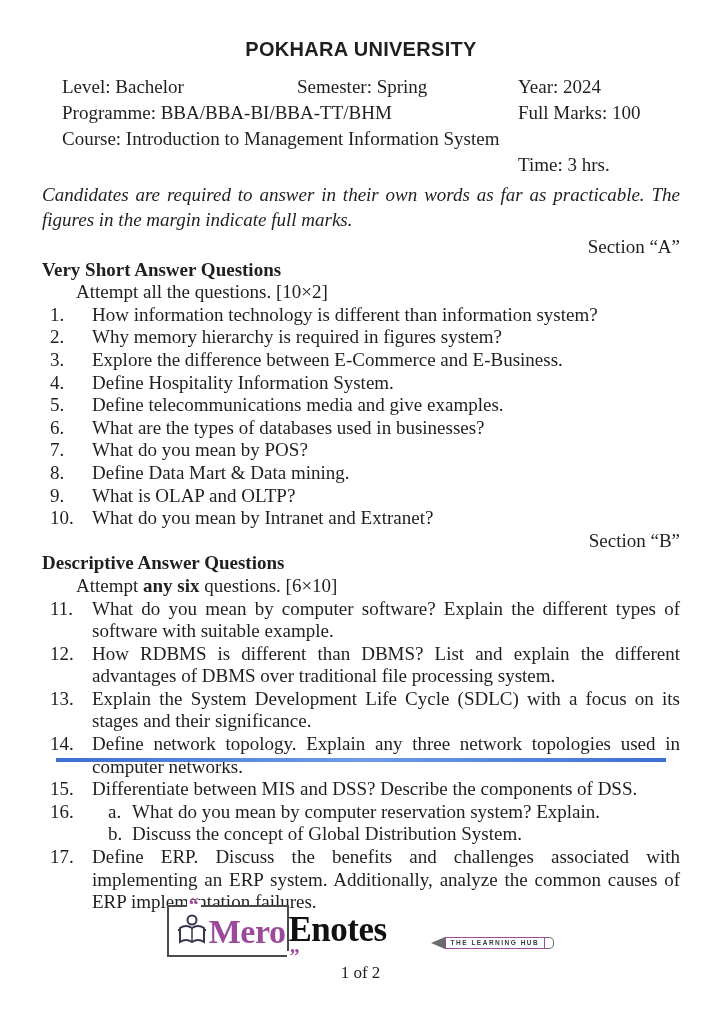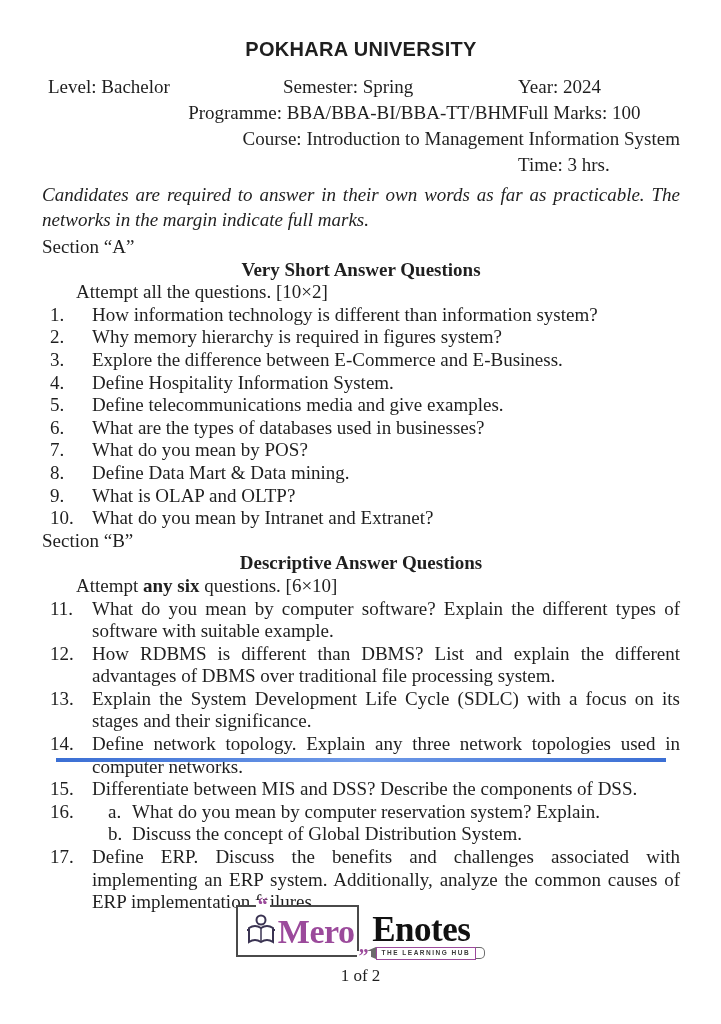--- a/index.html
+++ b/index.html
@@ -25,38 +25,38 @@
   .title{
     margin:0 0 13px 0;
     text-align:center;
     font-family:"Liberation Sans",sans-serif;
     font-weight:700;
     font-size:20px;
     line-height:23px;
     letter-spacing:0.3px;
   }
   
-  .meta{margin:0 0 4px 6px;font-size:19px;}
+  .meta{margin:0 0 4px 20px;font-size:19px;}
   .meta-row{display:flex;line-height:26px;}
   .m-c1{width:235px;flex:none;}
-  .m-c1wide{flex:1;text-align:right;}
+  .m-c1wide{flex:1;}
   .m-c2{flex:1;}
   .m-c3{width:162px;flex:none;}
   
   .note{
     margin:2px 0 4px 0;
     font-style:italic;
     font-size:19px;
     line-height:25px;
     text-align:justify;
   }
   
   .doc{font-size:19px;line-height:22.6px;}
-  .section-title{text-align:left;}
-  .section-sub{text-align:center;font-weight:700;}
+  .section-title{text-align:right;}
+  .section-sub{font-weight:700;}
   .attempt{margin-left:34px;}
   .q{display:flex;}
   .qno{flex:none;width:50px;padding-left:8px;}
   .qtext{flex:1;}
   .sec-b .qtext{text-align:justify;}
   .qsubs{flex:1;}
   .qsub{display:flex;padding-left:16px;}
   .subno{flex:none;width:24px;}
   
   .logo-wrap{
@@ -80,21 +80,21 @@
     font-size:20px;line-height:10px;
   }
   .quote-open{top:-7px;left:18px;background:#fff;padding:0 2px;}
   .quote-close{bottom:-6px;right:-14px;background:#fff;padding:0 2px;}
   .reader-icon{display:block;margin-right:2px;}
   .mero{
     font-weight:700;font-size:34px;line-height:33px;
     color:var(--brand-purple);
     letter-spacing:-0.5px;
   }
-  .enotes-col{display:flex;flex-direction:column;align-items:center;margin-left:-1px;}
+  .enotes-col{display:flex;flex-direction:row;align-items:flex-end;margin-left:-1px;gap:40px;}
   .enotes{
     font-weight:700;font-size:35px;line-height:38px;
     color:#111111;letter-spacing:-0.5px;
     margin-top:6px;
   }
   .pencil{display:flex;align-items:center;margin-top:-2px;margin-left:4px;}
   .pencil-tip{
     width:0;height:0;
     border-top:6px solid transparent;
     border-bottom:6px solid transparent;
@@ -144,21 +144,21 @@
     </div>
     <div class="meta-row">
       <span class="m-c1wide">Course: Introduction to Management Information System</span>
     </div>
     <div class="meta-row">
       <span class="m-c1wide"></span>
       <span class="m-c3">Time: 3 hrs.</span>
     </div>
   </div>
 
-  <p class="note">Candidates are required to answer in their own words as far as practicable. The networks in the margin indicate full marks.</p>
+  <p class="note">Candidates are required to answer in their own words as far as practicable. The figures in the margin indicate full marks.</p>
 
   <div class="doc">
 
     <div class="section-title">Section “A”</div>
     <div class="section-sub">Very Short Answer Questions</div>
     <div class="attempt">Attempt all the questions. [10×2]</div>
 
     <div class="sec-a">
       <div class="q">
         <span class="qno">1.</span>

